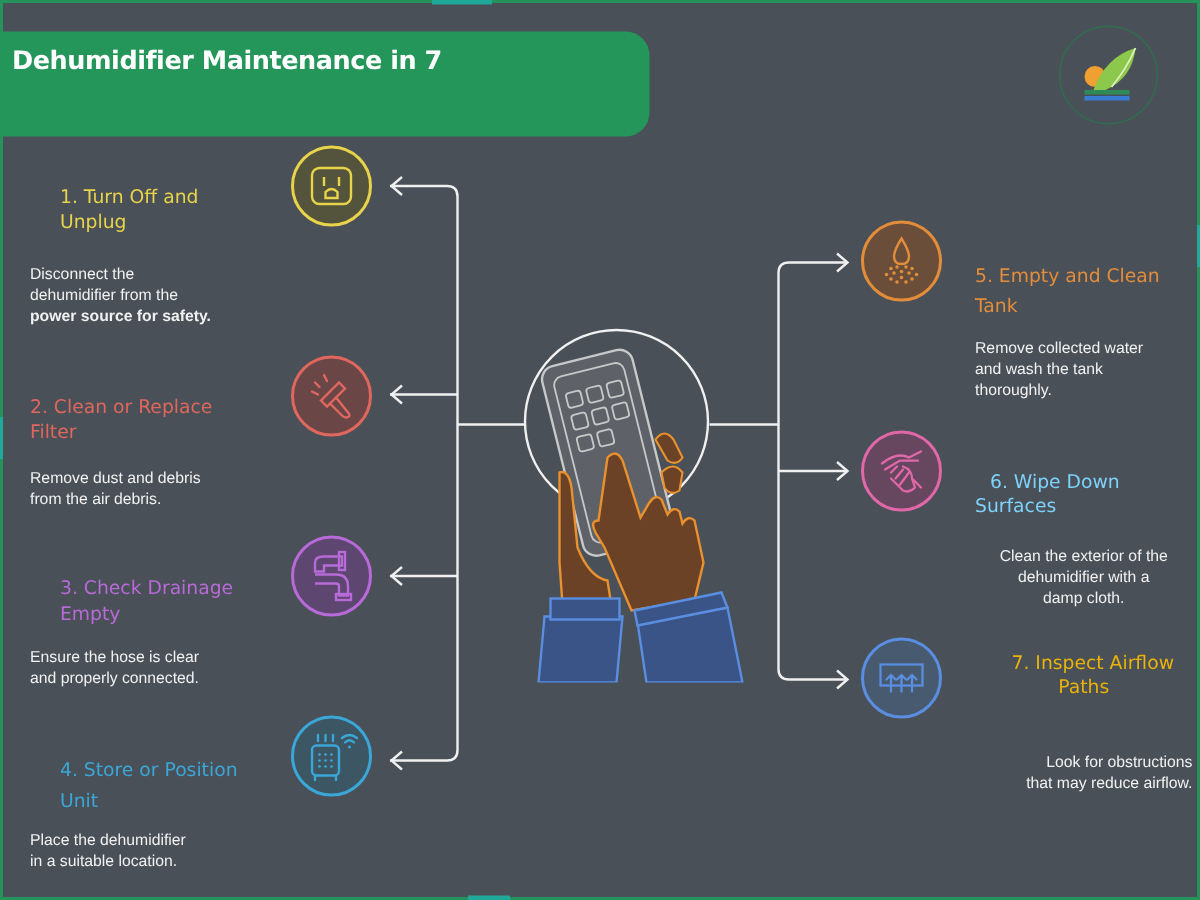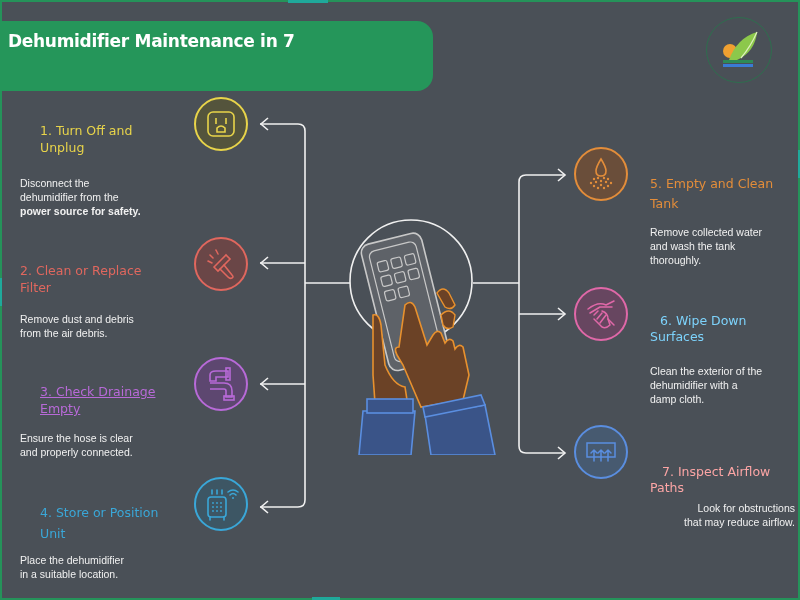--- a/index.html
+++ b/index.html
@@ -136,21 +136,21 @@
   <div class="icon-circle" style="left:194px;top:357px;border-color:#b86ad8;background:#5d4770;">
     <svg viewBox="0 0 50 50">
         <g stroke="#b86ad8" stroke-width="1.6" fill="none">
           <path d="M14 22 V16 Q14 12 20 12 H32 V18 H20 V22 Z"></path>
           <path d="M14 24 H28 Q36 24 36 32 V38 H30 V32 Q30 30 28 30 H14"></path>
           <rect x="30" y="9" width="4" height="12"></rect>
           <rect x="28" y="37" width="10" height="4"></rect>
         </g>
       </svg>
   </div>
-  <div class="step-title" style="left:40px;top:383px;width:134px;color:#b86ad8;text-decoration:underline;">
+  <div class="step-title" style="left:40px;top:383px;width:134px;color:#b86ad8;">
     <span>3. Check Drainage</span><br><span>Empty</span>
   </div>
   <div class="step-desc" style="left:20px;top:431px;width:155px;">
     <span>Ensure the hose is clear</span><br><span>and properly connected.</span>
   </div>
 </div>
 
 <div class="left">
   <div class="icon-circle" style="left:194px;top:477px;border-color:#3aa7d8;background:#3d5664;">
     <svg viewBox="0 0 50 50">
@@ -226,35 +226,35 @@
           <path d="M14 24 L24 18 L36 18"></path>
           <path d="M18 26 L22 22 M21 30 L26 24 M24 34 L30 26"></path>
           <path d="M26 22 Q32 24 32 30 L34 36 Q30 40 26 38 L18 30"></path>
           <path d="M32 30 L38 36"></path>
         </g>
       </svg>
   </div>
   <div class="step-title" style="left:650px;top:313px;width:145px;color:#7dd3fc;line-height:16px;">
     <span style="padding-left:10px;">6. Wipe Down</span><br><span>Surfaces</span>
   </div>
-  <div class="step-desc" style="left:650px;top:364px;width:145px;">
+  <div class="step-desc" style="left:650px;top:364px;width:145px;text-align:center;">
     <span>Clean the exterior of the</span><br><span>dehumidifier with a</span><br><span>damp cloth.</span>
   </div>
 </div>
 
 <div>
   <div class="icon-circle" style="left:574px;top:425px;border-color:#5a8ee0;background:#475a70;">
     <svg viewBox="0 0 50 50">
         <g stroke="#5a8ee0" stroke-width="1.5" fill="none" stroke-linecap="round">
           <rect x="11" y="16" width="28" height="14"></rect>
           <path d="M18 34 V23 M15 26 L18 23 L21 26"></path>
           <path d="M25 34 V23 M22 26 L25 23 L28 26"></path>
           <path d="M32 34 V23 M29 26 L32 23 L35 26"></path>
         </g>
       </svg>
   </div>
-  <div class="step-title" style="left:650px;top:464px;width:145px;color:#fca5a5;line-height:16px;">
+  <div class="step-title" style="left:650px;top:434px;width:145px;color:#eab308;line-height:16px;text-align:center;">
     <span style="padding-left:12px;">7. Inspect Airflow</span><br><span>Paths</span>
   </div>
   <div class="step-desc" style="left:650px;top:501px;width:145px;text-align:right;">
     <span>Look for obstructions</span><br><span>that may reduce airflow.</span>
   </div>
 </div>
 
 </body></html>

